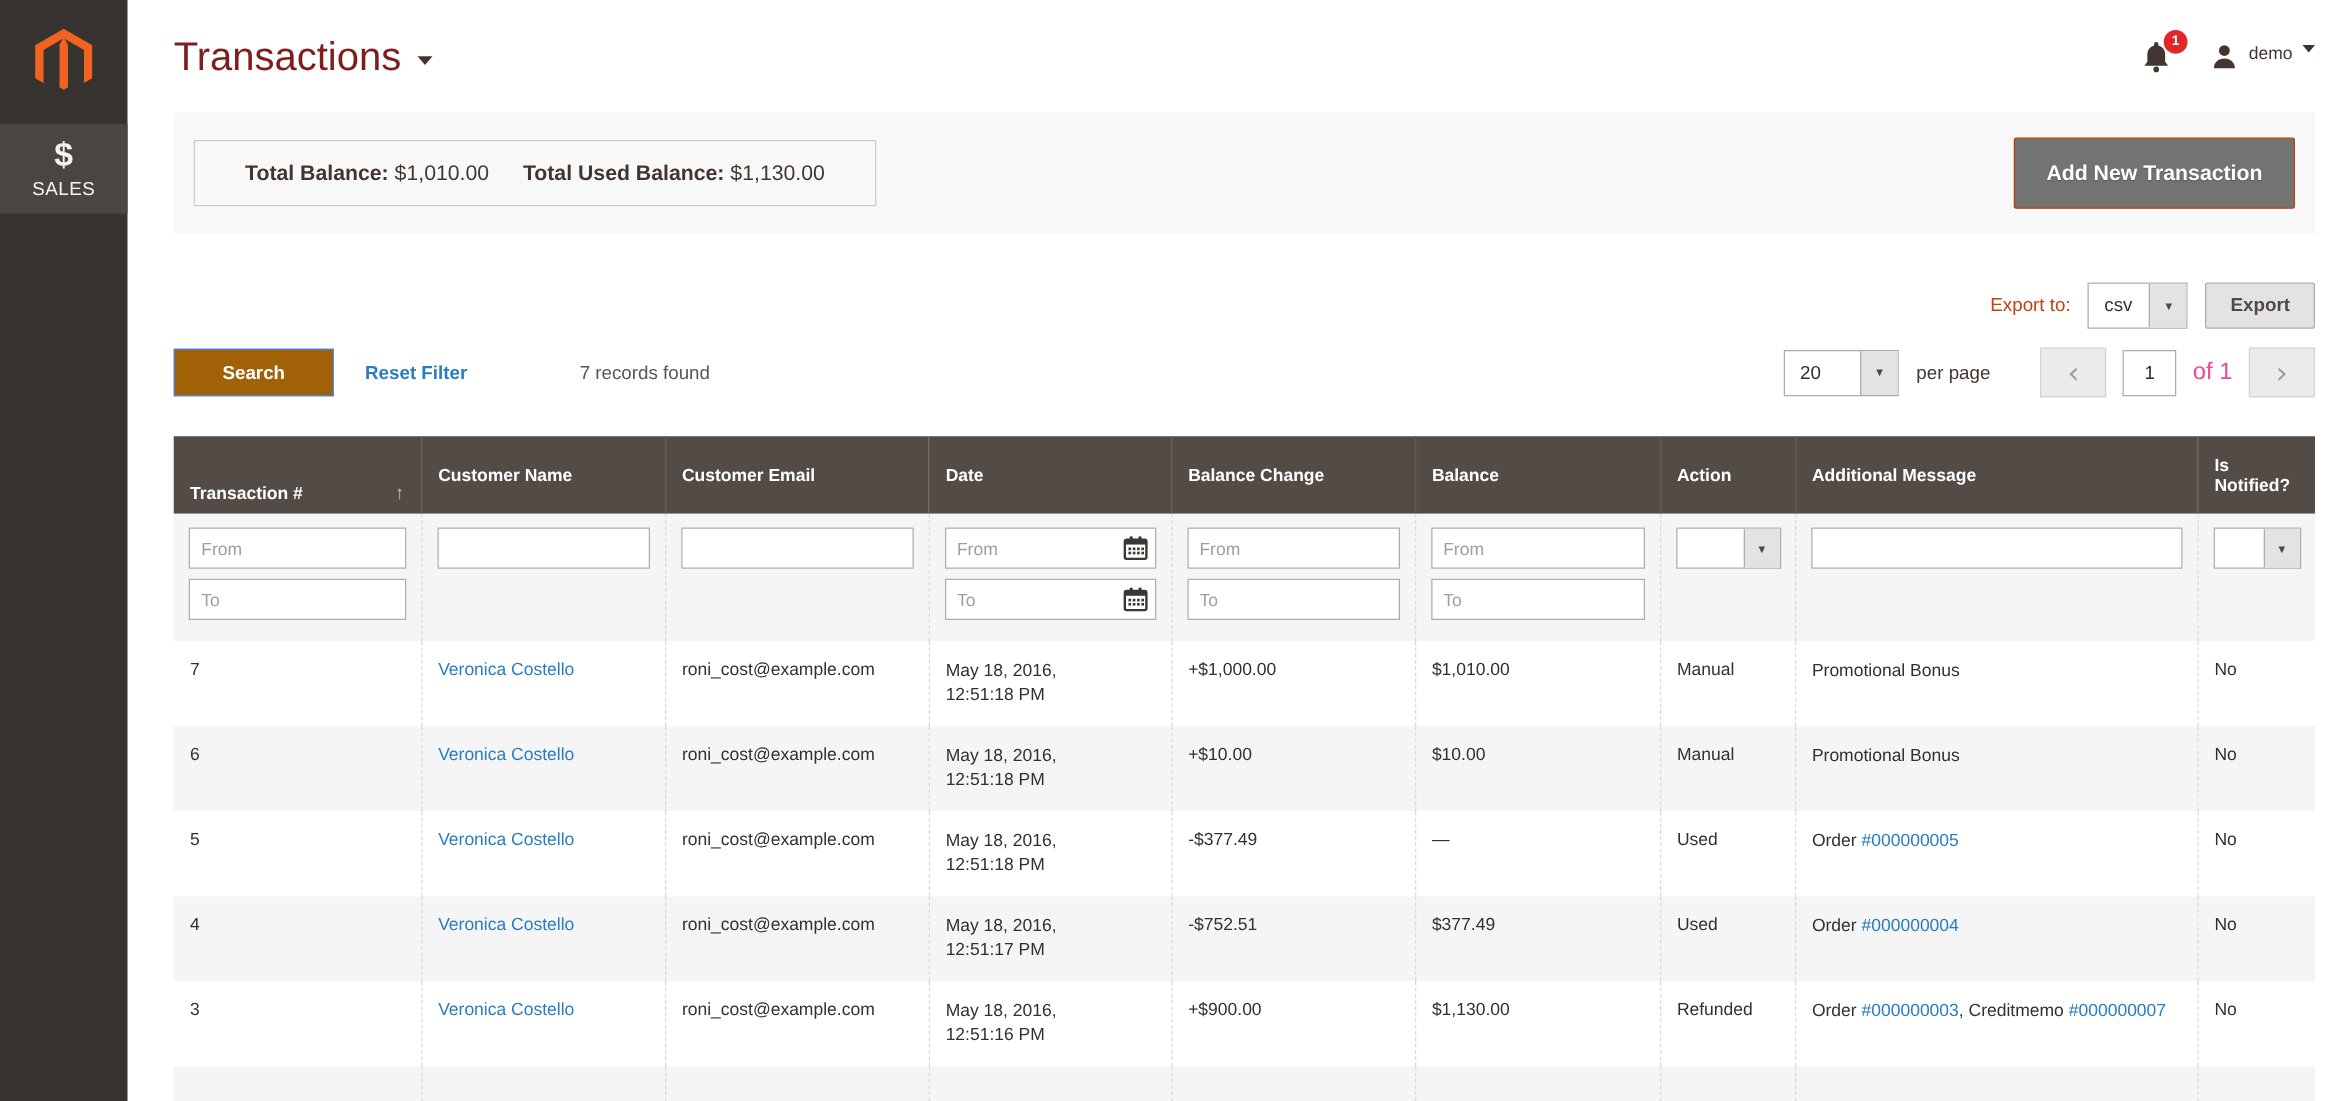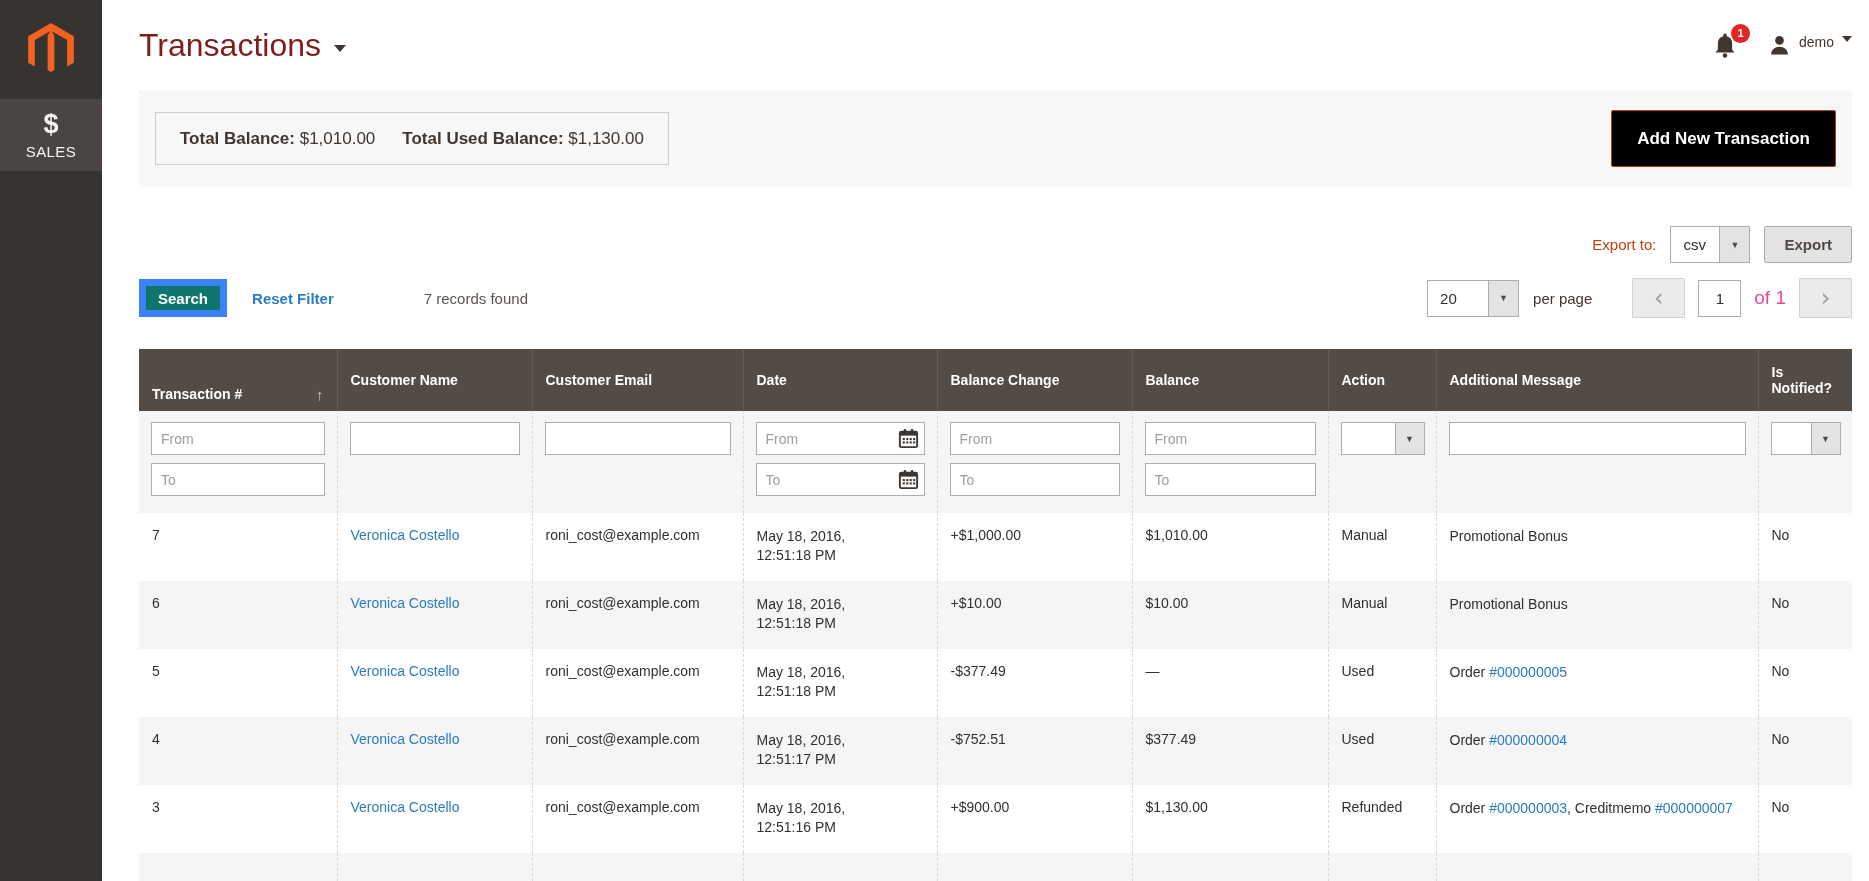--- a/index.html
+++ b/index.html
@@ -30,42 +30,42 @@
     align-items:center; justify-content:center; padding:0 3px; }
   .user-menu { display:flex; gap:8px; cursor:pointer; }
   .user-name { font-size:14px; color:#41362f; }
   .user-caret { width:0; height:0; border-left:5px solid transparent; border-right:5px solid transparent;
     border-top:6px solid #41362f; margin-top:2px; }
 
   
   .summary-band { height:97px; background:#f8f8f8; display:flex; align-items:center;
     justify-content:space-between; padding:0 16px; }
   .balance-box { border:1px solid #cccccc; background:#f8f8f8; height:53px; display:flex;
-    align-items:center; padding:0 24px; gap:27px; font-size:17px; color:#41362f; }
+    align-items:center; padding:0 40px; gap:27px; font-size:17px; color:#41362f; }
   .stat b { font-weight:700; }
-  .btn-primary { background:#000000; color:#fff; border:1px solid #b84002; border-radius:2px;
+  .btn-primary { background:#737373; color:#fff; border:1px solid #b84002; border-radius:2px;
     font-family:inherit; font-size:17px; font-weight:700; padding:0 25px; height:57px;
     cursor:pointer; text-shadow:0 1px 1px rgba(0,0,0,.25); }
 
   
   .export-row { margin-top:39px; display:flex; justify-content:flex-end; align-items:center; gap:14px; }
   .export-label { font-size:15px; color:#c2410c; }
   .select { display:flex; height:37px; border:1px solid #adadad; background:#fff; cursor:pointer; }
   .select-value { flex:1; display:flex; align-items:center; padding:0 12px; font-size:15px; color:#303030; }
   .select-arrow { width:30px; background:#e3e3e3; border-left:1px solid #adadad; display:flex;
     align-items:center; justify-content:center; font-size:9px; color:#514943; }
   .export-select { width:80px; }
   .btn-secondary { height:37px; background:#e3e3e3; border:1px solid #adadad; border-radius:2px;
     font-family:inherit; font-size:15px; font-weight:600; color:#514943; padding:0 19px; cursor:pointer; }
 
   
   .toolbar-row { margin-top:15px; display:flex; align-items:center; justify-content:space-between; }
   .toolbar-left { display:flex; align-items:center; }
-  .btn-search { background:#0f766e; color:#fff; border:7px solid #3b82f6; font-family:inherit;
-    font-size:15px; font-weight:600; height:38px; padding:0 12px; cursor:pointer; }
+  .btn-search { background:#a16207; color:#fff; border:1px solid #3b82f6; font-family:inherit;
+    font-size:15px; font-weight:600; height:38px; padding:0 38px; cursor:pointer; }
   .reset-link { margin-left:25px; font-size:15px; color:#2a7cc1; font-weight:600; cursor:pointer; text-decoration:none; }
   .records-found { margin-left:90px; font-size:15px; color:#5a5550; }
   .toolbar-right { display:flex; align-items:center; }
   .per-page-select { width:92px; }
   .per-page-label { font-size:15px; color:#41362f; margin-left:14px; }
   .pager { display:flex; align-items:center; margin-left:40px; gap:13px; }
   .pager-btn { width:53px; height:40px; background:#ebebeb; border:1px solid #d1d1d1; border-radius:1px;
     display:flex; align-items:center; justify-content:center; color:#9d9d9d; font-size:24px;
     line-height:1; cursor:default; font-family:"DejaVu Sans",sans-serif; }
   .page-input { width:43px; height:37px; border:1px solid #adadad; text-align:center; font-size:15px;

